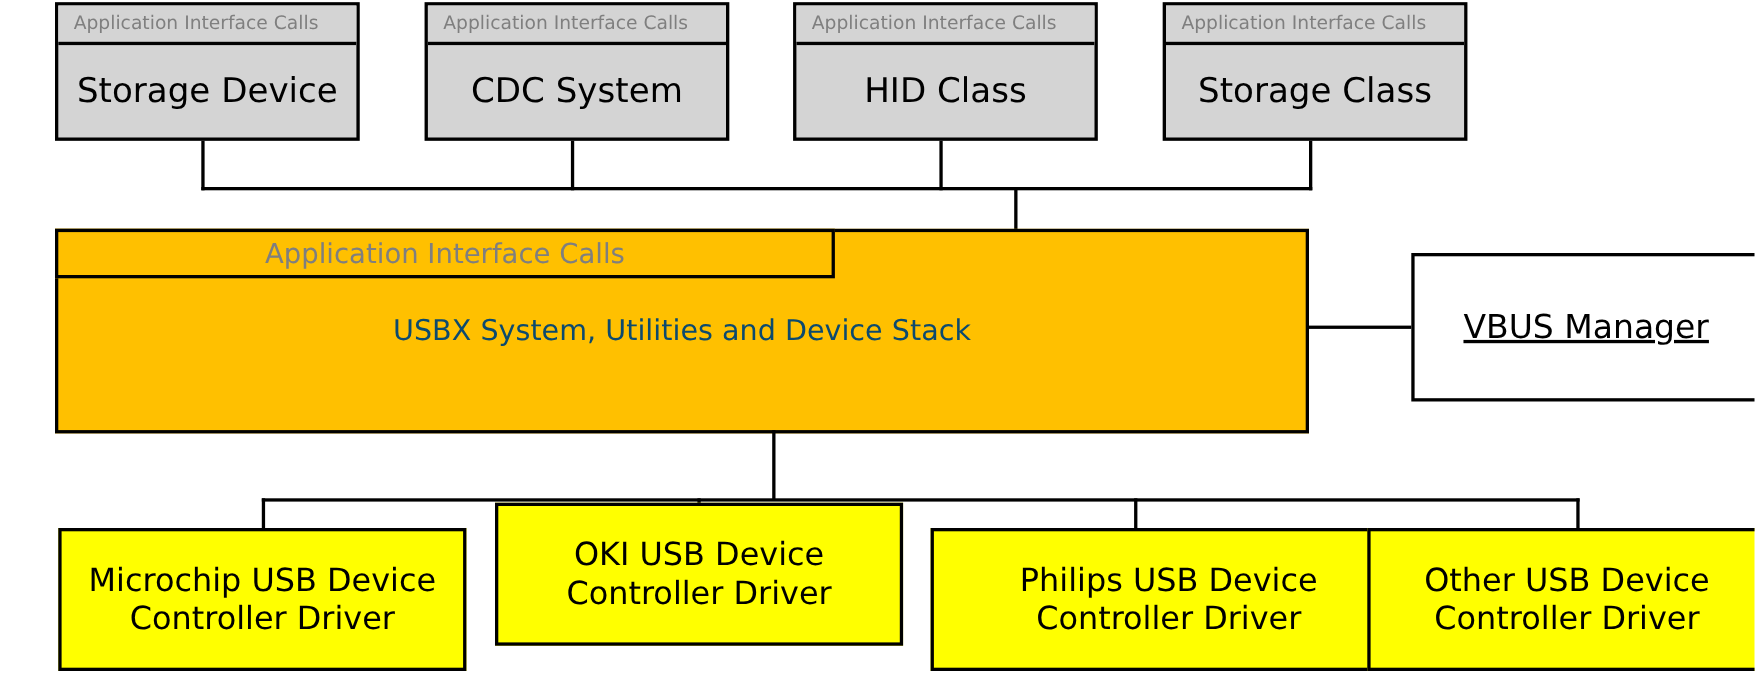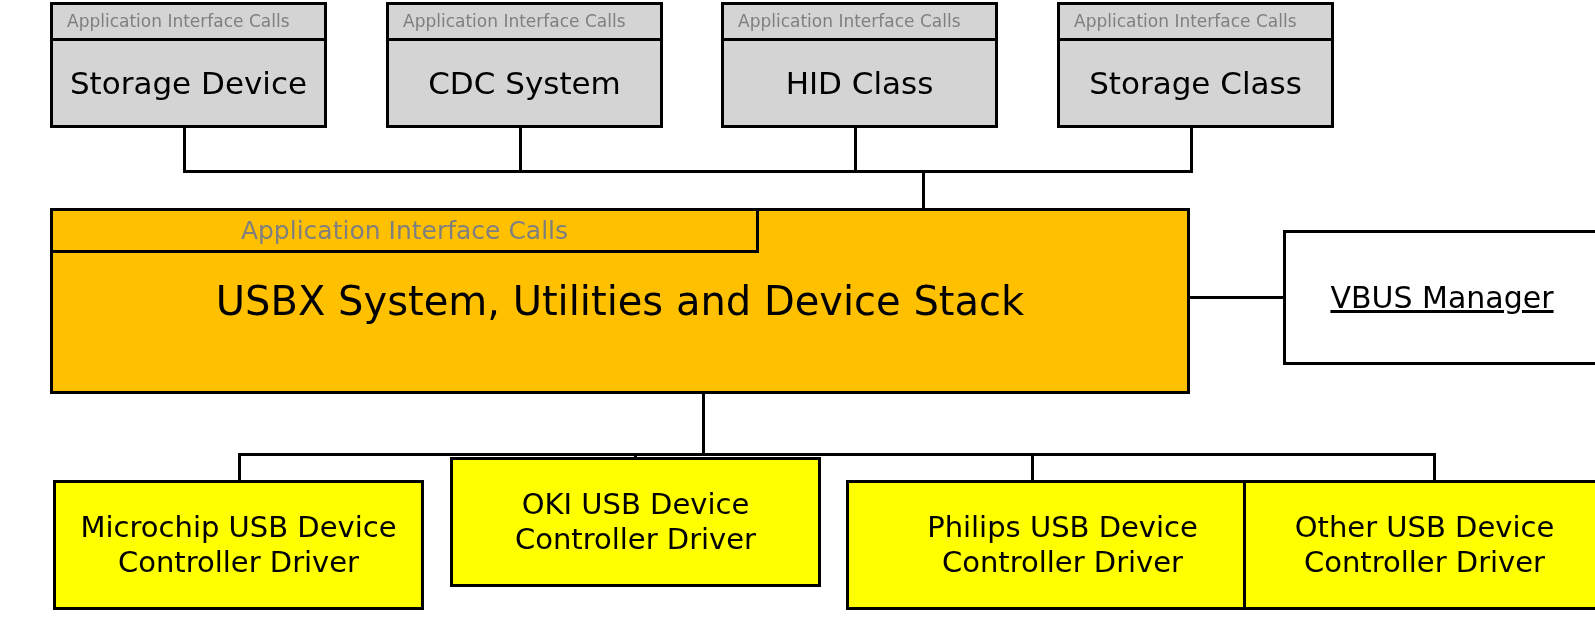--- a/index.html
+++ b/index.html
@@ -76,22 +76,22 @@
   }
   .stack-title {
     position: absolute;
     left: 0;
     right: 0;
     top: 0;
     bottom: 0;
     display: flex;
     align-items: center;
     justify-content: center;
-    color: #000000;
-    font-size: 40px;
+    color: #0c4a6e;
+    font-size: 26px;
   }
 
   
   .plain-box {
     background: #ffffff;
     align-items: center;
     justify-content: center;
     color: #000000;
     font-size: 30px;
     text-decoration: underline;

